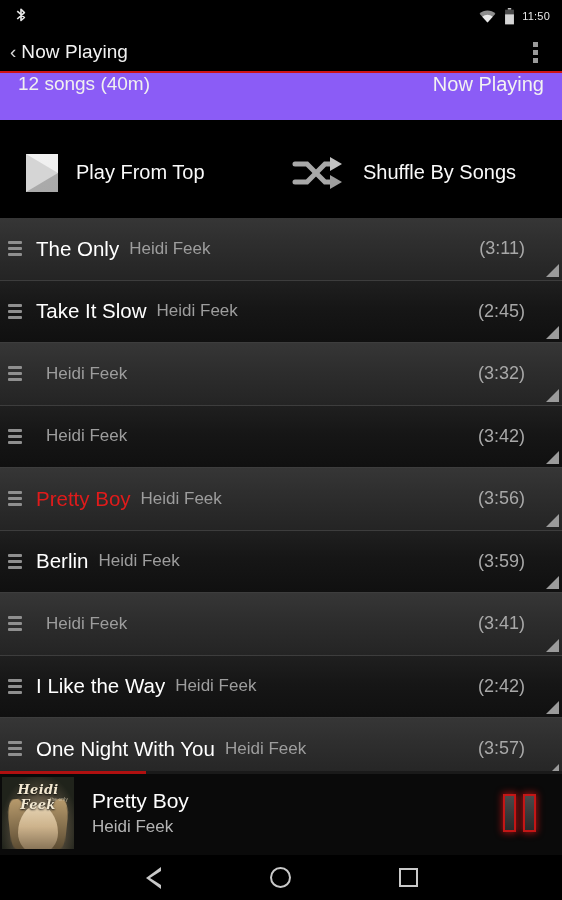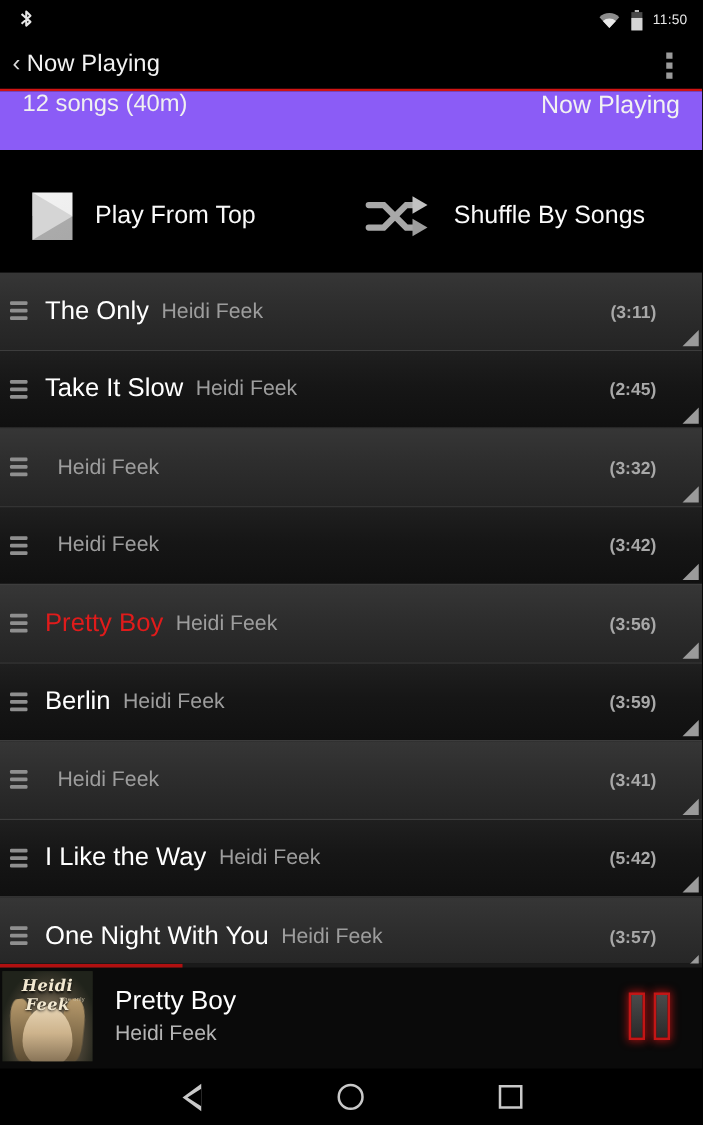--- a/index.html
+++ b/index.html
@@ -191,25 +191,24 @@
   .song-title.playing { color: #e01b1b; }
   .song-artist {
     color: #9d9d9d;
     font-size: 17px;
     white-space: nowrap;
     margin-left: 10px;
     flex: 0 0 auto;
   }
   .song-dur {
     color: #a8a8a8;
-    font-size: 14px;
+    font-size: 18px;
     margin-left: auto;
     margin-right: 37px;
     flex: 0 0 auto;
-    font-weight: bold;
   }
   .corner-tri {
     position: absolute;
     right: 3px; bottom: 3px;
     width: 0; height: 0;
     border-right: 13px solid #9b9b9b;
     border-top: 13px solid transparent;
   }
 
   
@@ -484,21 +483,21 @@
         <span class="corner-tri"></span>
       </div>
       <div class="row alt">
         <div class="handle">
           <i></i>
           <i></i>
           <i></i>
         </div>
         <span class="song-title">I Like the Way</span>
         <span class="song-artist">Heidi Feek</span>
-        <span class="song-dur">(5:42)</span>
+        <span class="song-dur">(2:42)</span>
         <span class="corner-tri"></span>
       </div>
       <div class="row">
         <div class="handle">
           <i></i>
           <i></i>
           <i></i>
         </div>
         <span class="song-title">One Night With You</span>
         <span class="song-artist">Heidi Feek</span>

